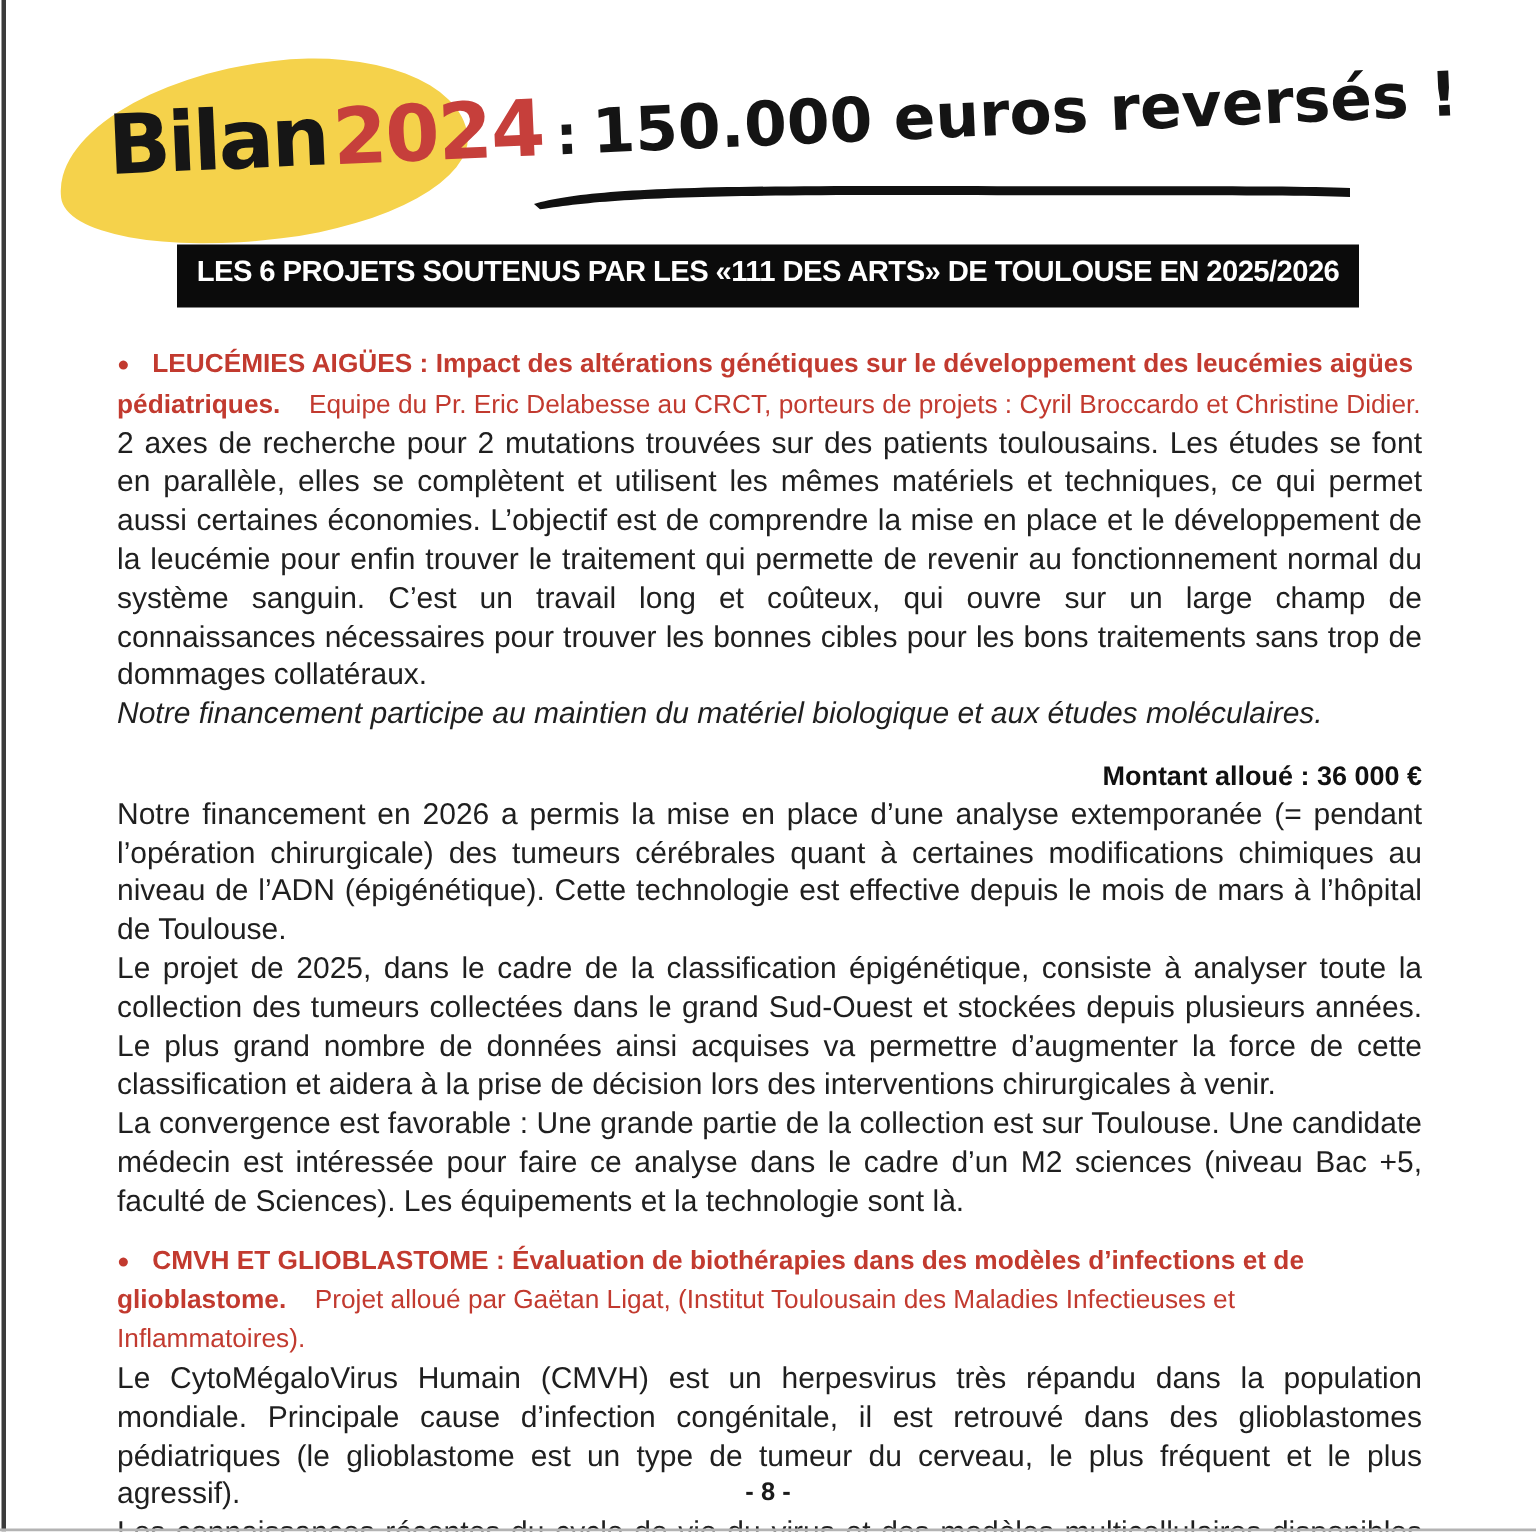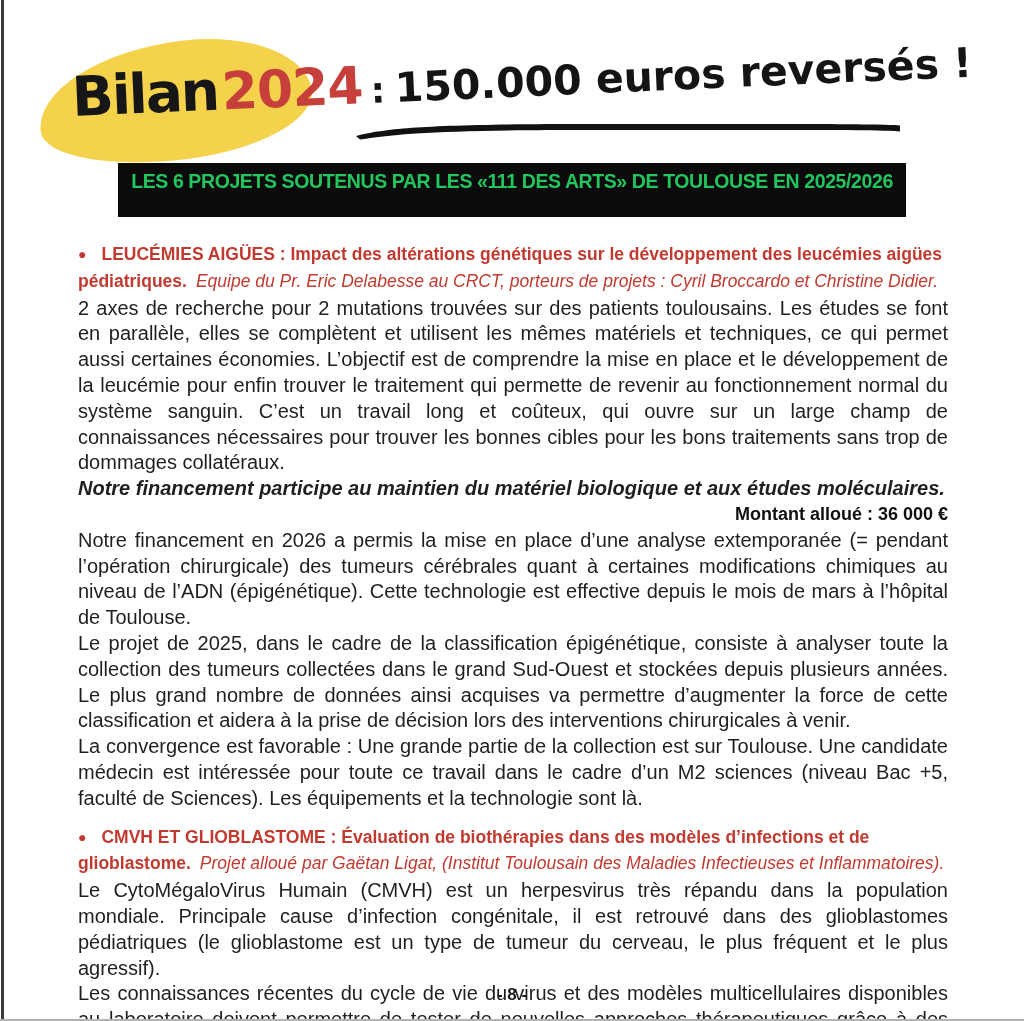--- a/index.html
+++ b/index.html
@@ -37,36 +37,36 @@
   }
   .title .w{font-size:55px;color:#161616;letter-spacing:-2px;}
   .title .y{font-size:52px;color:var(--red-year);margin-left:4px;letter-spacing:-1px;}
   .title .c{font-size:36px;color:#161616;margin:0 10px 0 8px;}
   .title .a{font-size:41px;color:#141414;letter-spacing:0px;}
   .swoosh{position:absolute;left:352px;top:120px;}
 
   
   .banner{
     width:fit-content;margin:0 auto;
-    background:var(--banner-bg);color:#22c55e;
+    background:var(--banner-bg);color:#ffffff;
     font-weight:700;font-size:19.5px;letter-spacing:-0.4px;
-    padding:7px 13px 24px 13px;
+    padding:7px 13px 12px 13px;
   }
 
   
   main{padding:12px 76px 0 78px;}
   p{margin:0;font-size:20px;line-height:25.8px;color:var(--ink);text-align:justify;}
   .sec-title{
     margin:13px 0 1px 0;font-size:17.5px;line-height:25.8px;
     color:var(--red);font-weight:700;text-align:left;
   }
   .bullet{font-size:14px;margin-right:15px;position:relative;top:-1px;}
-  .sec-italic{font-style:italic;font-weight:400;margin-left:9px;}
-  .note{font-style:italic;font-weight:bold;}
-  .amount{text-align:right;font-weight:700;font-size:18px;color:#101010;margin-top:0;}
+  .sec-italic{font-weight:400;margin-left:19px;}
+  .note{font-style:italic;}
+  .amount{text-align:right;font-weight:700;font-size:18px;color:#101010;margin-top:15px;}
 
   footer{
     position:absolute;left:0;bottom:16px;width:100%;
     text-align:center;font-weight:700;font-size:17px;color:#1a1a1a;
   }
 </style>
 </head>
 <body>
 
 <div class="left-edge"></div>
@@ -93,21 +93,21 @@
       <span class="bullet">●</span><span>LEUCÉMIES AIGÜES : Impact des altérations génétiques sur le développement des leucémies aigües pédiatriques.</span><span class="sec-italic">Equipe du Pr. Eric Delabesse au CRCT, porteurs de projets : Cyril Broccardo et Christine Didier.</span>
     </h2>
     <p>2 axes de recherche pour 2 mutations trouvées sur des patients toulousains. Les études se font en parallèle, elles se complètent et utilisent les mêmes matériels et techniques, ce qui permet aussi certaines économies. L’objectif est de comprendre la mise en place et le développement de la leucémie pour enfin trouver le traitement qui permette de revenir au fonctionnement normal du système sanguin. C’est un travail long et coûteux, qui ouvre sur un large champ de connaissances nécessaires pour trouver les bonnes cibles pour les bons traitements sans trop de dommages collatéraux.</p>
     <p class="note">Notre financement participe au maintien du matériel biologique et aux études moléculaires.</p>
     <p class="amount">Montant alloué : 36 000 €</p>
   </section>
 
   <section>
     <p>Notre financement en 2026 a permis la mise en place d’une analyse extemporanée (= pendant l’opération chirurgicale) des tumeurs cérébrales quant à certaines modifications chimiques au niveau de l’ADN (épigénétique). Cette technologie est effective depuis le mois de mars à l’hôpital de Toulouse.</p>
     <p>Le projet de 2025, dans le cadre de la classification épigénétique, consiste à analyser toute la collection des tumeurs collectées dans le grand Sud-Ouest et stockées depuis plusieurs années. Le plus grand nombre de données ainsi acquises va permettre d’augmenter la force de cette classification et aidera à la prise de décision lors des interventions chirurgicales à venir.</p>
-    <p>La convergence est favorable : Une grande partie de la collection est sur Toulouse. Une candidate médecin est intéressée pour toute ce travail dans le cadre d’un M2 sciences (niveau Bac +5, faculté de Sciences). Les équipements et la technologie sont là.</p>
+    <p>La convergence est favorable : Une grande partie de la collection est sur Toulouse. Une candidate médecin est intéressée pour faire ce analyse dans le cadre d’un M2 sciences (niveau Bac +5, faculté de Sciences). Les équipements et la technologie sont là.</p>
   </section>
 
   <section>
     <h2 class="sec-title">
       <span class="bullet">●</span><span>CMVH ET GLIOBLASTOME : Évaluation de biothérapies dans des modèles d’infections et de glioblastome.</span><span class="sec-italic">Projet alloué par Gaëtan Ligat, (Institut Toulousain des Maladies Infectieuses et Inflammatoires).</span>
     </h2>
     <p>Le CytoMégaloVirus Humain (CMVH) est un herpesvirus très répandu dans la population mondiale. Principale cause d’infection congénitale, il est retrouvé dans des glioblastomes pédiatriques (le glioblastome est un type de tumeur du cerveau, le plus fréquent et le plus agressif).</p>
     <p>Les connaissances récentes du cycle de vie du virus et des modèles multicellulaires disponibles au laboratoire doivent permettre de tester de nouvelles approches thérapeutiques grâce à des antiviraux spécifiques. La</p>
   </section>
 

